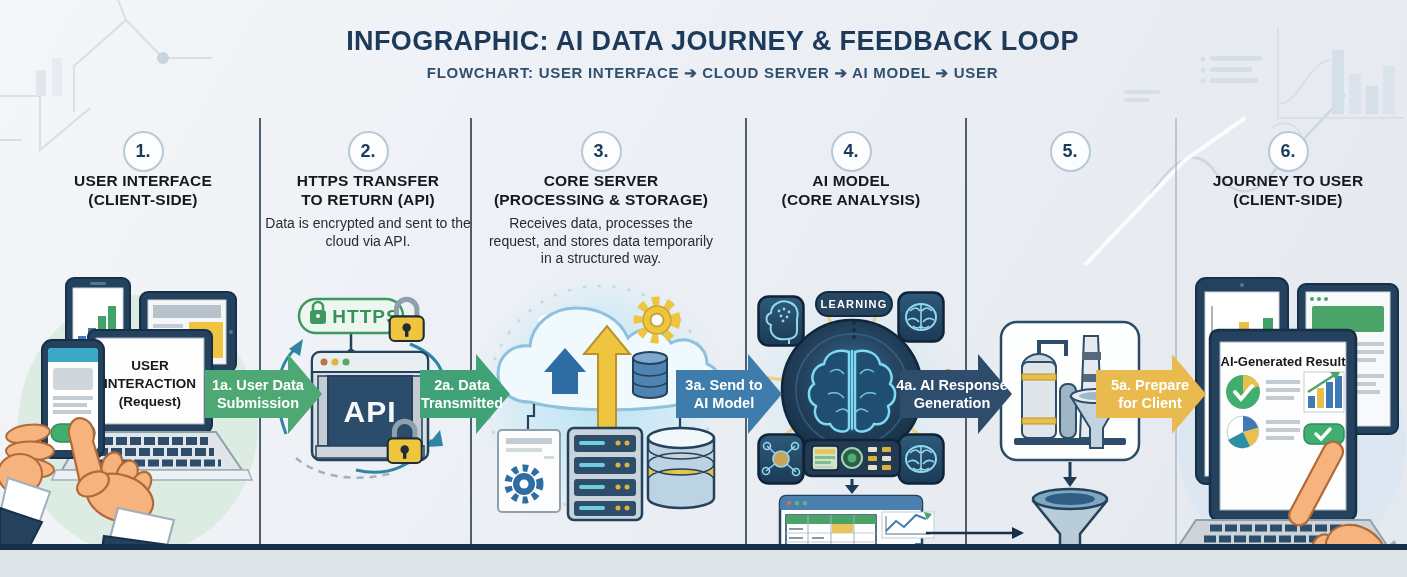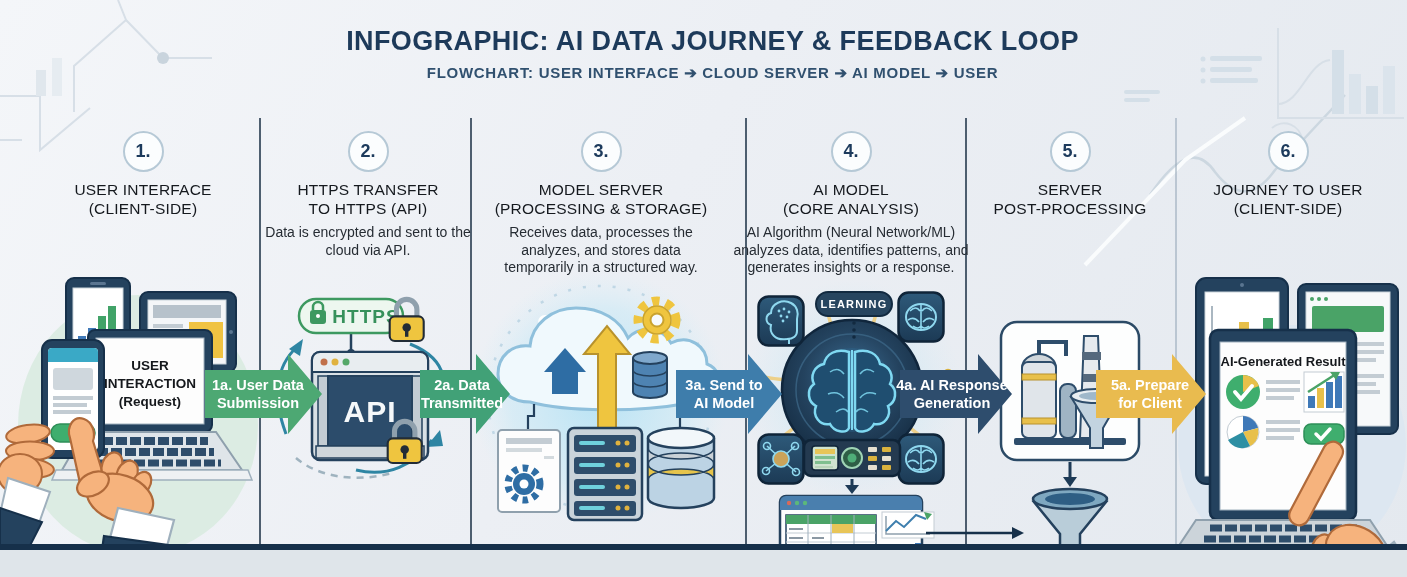--- a/index.html
+++ b/index.html
@@ -17,21 +17,21 @@
   .hdr .sub{margin-top:7px;font-size:15px;font-weight:700;color:#30506f;letter-spacing:.7px;}
   
   .divider{position:absolute;top:118px;bottom:6px;width:2px;z-index:1;}
   .div-dark{background:rgba(38,57,78,.8);}
   .div-light{background:rgba(150,168,184,.55);}
   
   .step{position:absolute;top:131px;transform:translateX(-50%);text-align:center;z-index:4;}
   .num-circle{display:inline-flex;width:37px;height:37px;border-radius:50%;
     border:2px solid #b6c9d6;background:#fbfdfe;color:#1c3a5c;font-weight:700;
     font-size:18px;align-items:center;justify-content:center;}
-  .step-title{margin-top:9px;font-size:15.5px;font-weight:400;color:#15191e;line-height:1.2;letter-spacing:.2px;}
+  .step-title{font-size:15.5px;font-weight:700;color:#15191e;line-height:1.2;letter-spacing:.2px;}
   .step-desc{margin-top:6px;font-size:14px;font-weight:500;color:#262c33;line-height:1.25;}
   
   text{font-family:"Liberation Sans",sans-serif;}
   .arrow-label{fill:#fff;font-size:14.5px;font-weight:700;text-anchor:middle;}
   .screen-label{fill:#15181c;font-size:13.5px;font-weight:800;text-anchor:middle;}
   .https-label{fill:#37915b;font-size:19px;font-weight:800;text-anchor:middle;letter-spacing:1px;}
   .api-label{fill:#f5f8fa;font-size:30px;font-weight:800;text-anchor:middle;letter-spacing:1px;}
   .learning-label{fill:#ffffff;font-size:11px;font-weight:800;text-anchor:middle;letter-spacing:1.2px;}
   .result-label{fill:#15181c;font-size:13px;font-weight:800;text-anchor:middle;}
   .bottom-bar{position:absolute;left:0;bottom:0;width:100%;height:6px;background:#16304a;z-index:6;}
@@ -91,42 +91,40 @@
     <div class="num-circle">
         <span>1.</span>
       </div>
     <div class="step-title"><span>USER INTERFACE</span><br><span>(CLIENT-SIDE)</span></div>
     <div class="step-desc"></div>
   </div>
   <div class="step" style="left:368px;width:208px">
     <div class="num-circle">
         <span>2.</span>
       </div>
-    <div class="step-title"><span>HTTPS TRANSFER</span><br><span>TO HTTPS (API)</span></div>
+    <div class="step-title"><span>HTTPS TRANSFER</span><br><span>TO RETURN (API)</span></div>
     <div class="step-desc">Data is encrypted and sent to the cloud via API.</div>
   </div>
   <div class="step" style="left:601px;width:232px">
     <div class="num-circle">
         <span>3.</span>
       </div>
-    <div class="step-title"><span>MODEL SERVER</span><br><span>(PROCESSING &amp; STORAGE)</span></div>
-    <div class="step-desc">Receives data, processes the analyzes, and stores data temporarily in a structured way.</div>
+    <div class="step-title"><span>CORE SERVER</span><br><span>(PROCESSING &amp; STORAGE)</span></div>
+    <div class="step-desc">Receives data, processes the request, and stores data temporarily in a structured way.</div>
   </div>
   <div class="step" style="left:851px;width:238px">
     <div class="num-circle">
         <span>4.</span>
       </div>
     <div class="step-title"><span>AI MODEL</span><br><span>(CORE ANALYSIS)</span></div>
-    <div class="step-desc">AI Algorithm (Neural Network/ML) analyzes data, identifies patterns, and generates insights or a response.</div>
   </div>
   <div class="step" style="left:1070px;width:200px">
     <div class="num-circle">
         <span>5.</span>
       </div>
-    <div class="step-title"><span>SERVER</span><br><span>POST-PROCESSING</span></div>
     <div class="step-desc"></div>
   </div>
   <div class="step" style="left:1288px;width:228px">
     <div class="num-circle">
         <span>6.</span>
       </div>
     <div class="step-title"><span>JOURNEY TO USER</span><br><span>(CLIENT-SIDE)</span></div>
     <div class="step-desc"></div>
   </div>
 

